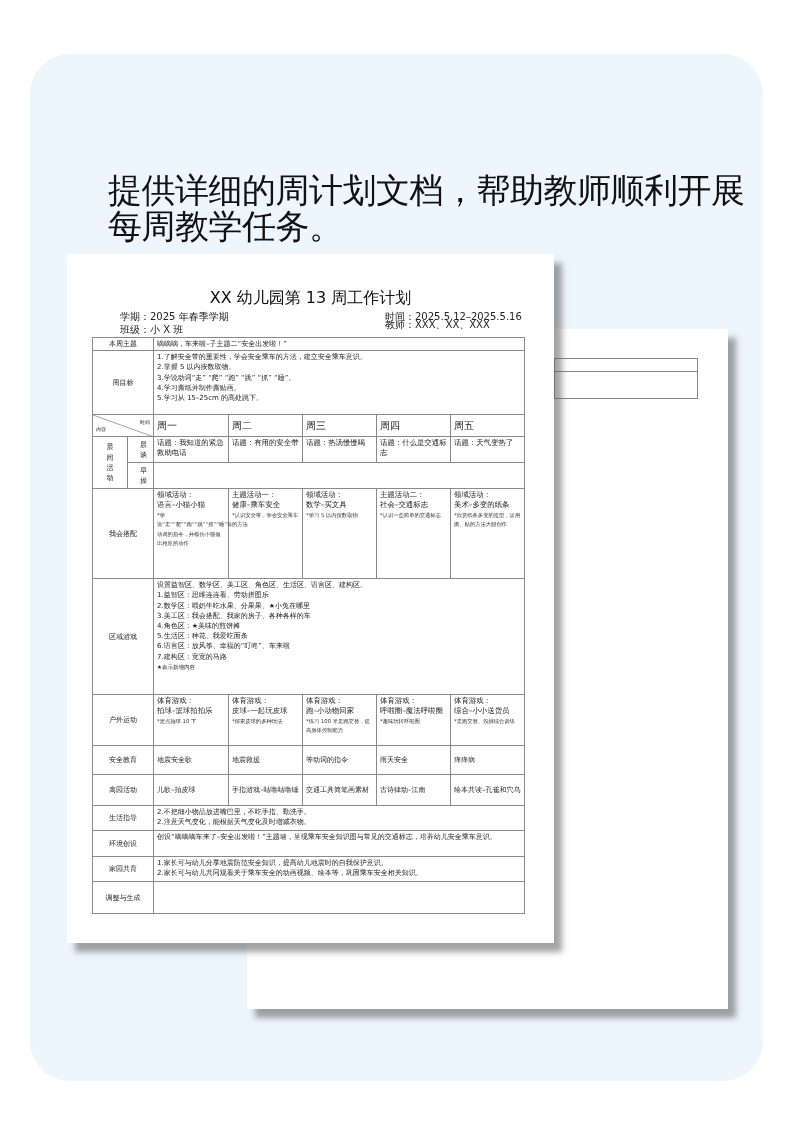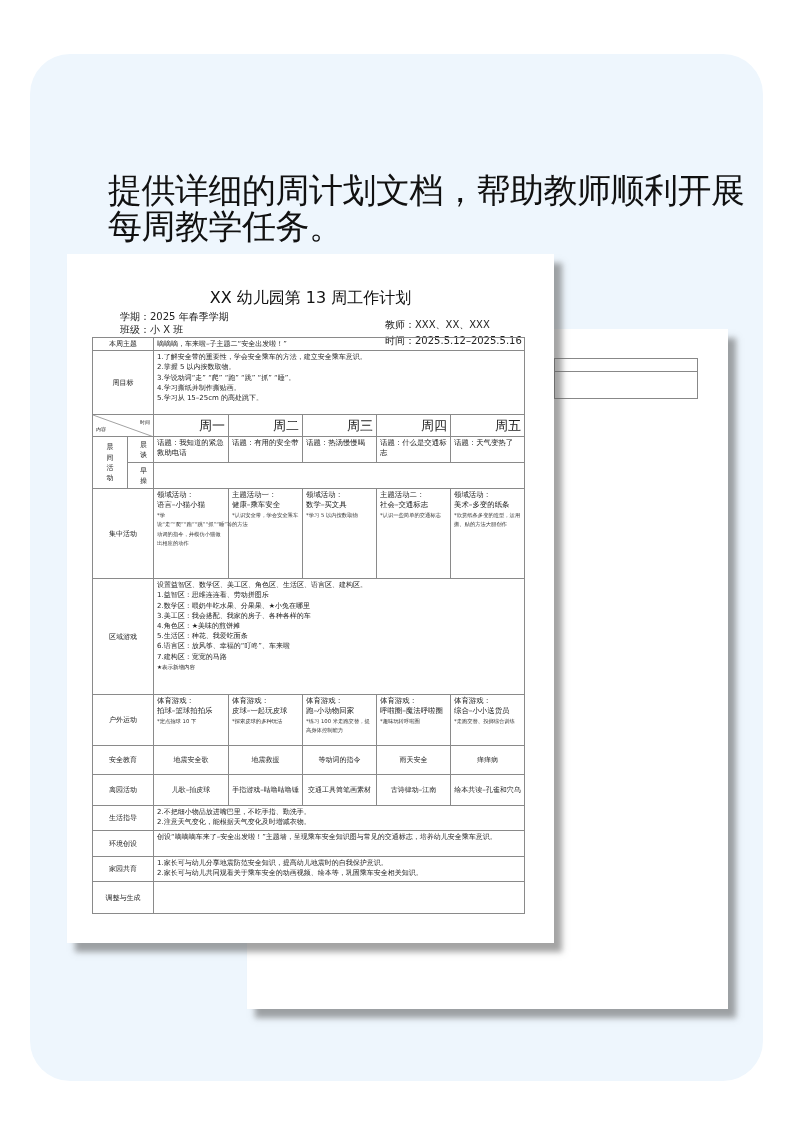--- a/index.html
+++ b/index.html
@@ -9,48 +9,48 @@
   .page { position:absolute; background:#ffffff; box-shadow: 8px 9px 6px rgba(90,90,90,0.55); }
   .page.back { left:247px; top:329px; width:481px; height:680px; }
   .page.front { left:67px; top:254px; width:487px; height:689px; }
   .back-table { position:absolute; left:307px; top:29px; width:144px; height:41px; border:1px solid #888; box-sizing:border-box; }
   .back-table .line { position:absolute; left:0; right:0; top:12px; border-top:1px solid #888; }
   .doc-title { position:absolute; left:0; right:0; top:34px; text-align:center; font-size:16px; color:#111; }
   .meta { position:absolute; font-size:10px; color:#222; }
   table.plan { position:absolute; left:25px; top:83px; width:432px; border-collapse:collapse; table-layout:fixed; font-size:7px; color:#222; }
   table.plan td { border:1px solid #8a8a8a; padding:1px 3px; vertical-align:top; line-height:10.2px; word-break:break-all; }
   table.plan td.lbl { text-align:center; vertical-align:middle; padding:1px 12px; }
-  table.plan td.c { text-align:center; vertical-align:middle; }
+  table.plan td.c { vertical-align:middle; }
   table.plan td.big { font-size:7.4px;margin-left:22px; }
   .note { font-size:5.3px; line-height:9.5px; color:#333; display:block; }
   .diag { position:relative; padding:0 !important; }
   .diag svg { position:absolute; left:0; top:0; }
   .diag .t1 { position:absolute; right:3px; top:2px; font-size:5px; }
   .diag .t2 { position:absolute; left:3px; bottom:2px; font-size:5px; }
-  .wk { text-align:right; vertical-align:middle !important; font-size:13px; }
+  .wk { text-align:left; vertical-align:middle !important; font-size:10px; }
   .star-note { font-size:5.5px; }
 </style>
 </head>
 <body>
 
 <div class="card">
   <div class="headline">提供详细的周计划文档，帮助教师顺利开展每周教学任务。</div>
 </div>
 
 <div class="page back">
   <div class="back-table">
       <div class="line"></div>
     </div>
 </div>
 
 <div class="page front">
   <div class="doc-title">XX 幼儿园第 13 周工作计划</div>
   <div class="meta" style="left:53px; top:56px;">学期：2025 年春季学期</div>
   <div class="meta" style="left:53px; top:69px;">班级：小 X 班</div>
-  <div class="meta" style="left:318px; top:56px;margin-top:24px;">时间：2025.5.12–2025.5.16</div>
+  <div class="meta" style="left:318px; top:56px;">时间：2025.5.12–2025.5.16</div>
   <div class="meta" style="left:318px; top:64px;">教师：XXX、XX、XXX</div>
 
   <table class="plan">
     <colgroup>
       <col style="width:35px">
         <col style="width:26px">
       <col style="width:75px">
         <col style="width:74px">
         <col style="width:74px">
         <col style="width:74px">
@@ -97,21 +97,21 @@
       <td class="big">话题：热汤慢慢喝</td>
       <td class="big">话题：什么是交通标志</td>
       <td class="big">话题：天气变热了</td>
     </tr>
     <tr style="height:26px">
       <td class="lbl">早操</td>
       <td colspan="5"></td>
     </tr>
 
     <tr style="height:90px">
-      <td class="lbl" colspan="2">集中活动</td>
+      <td class="lbl" colspan="2">我会搭配</td>
       <td class="big">
             <div>领域活动：</div>
             <div>语言–小猫小猫</div>
             <span class="note">*学说“走”“爬”“跑”“跳”“抓”“睡”等动词的指令，并模仿小猫做出相应的动作</span>
           </td>
       <td class="big">
             <div>主题活动一：</div>
             <div>健康–乘车安全</div>
             <span class="note">*认识安全带，学会安全乘车的方法</span>
           </td>

